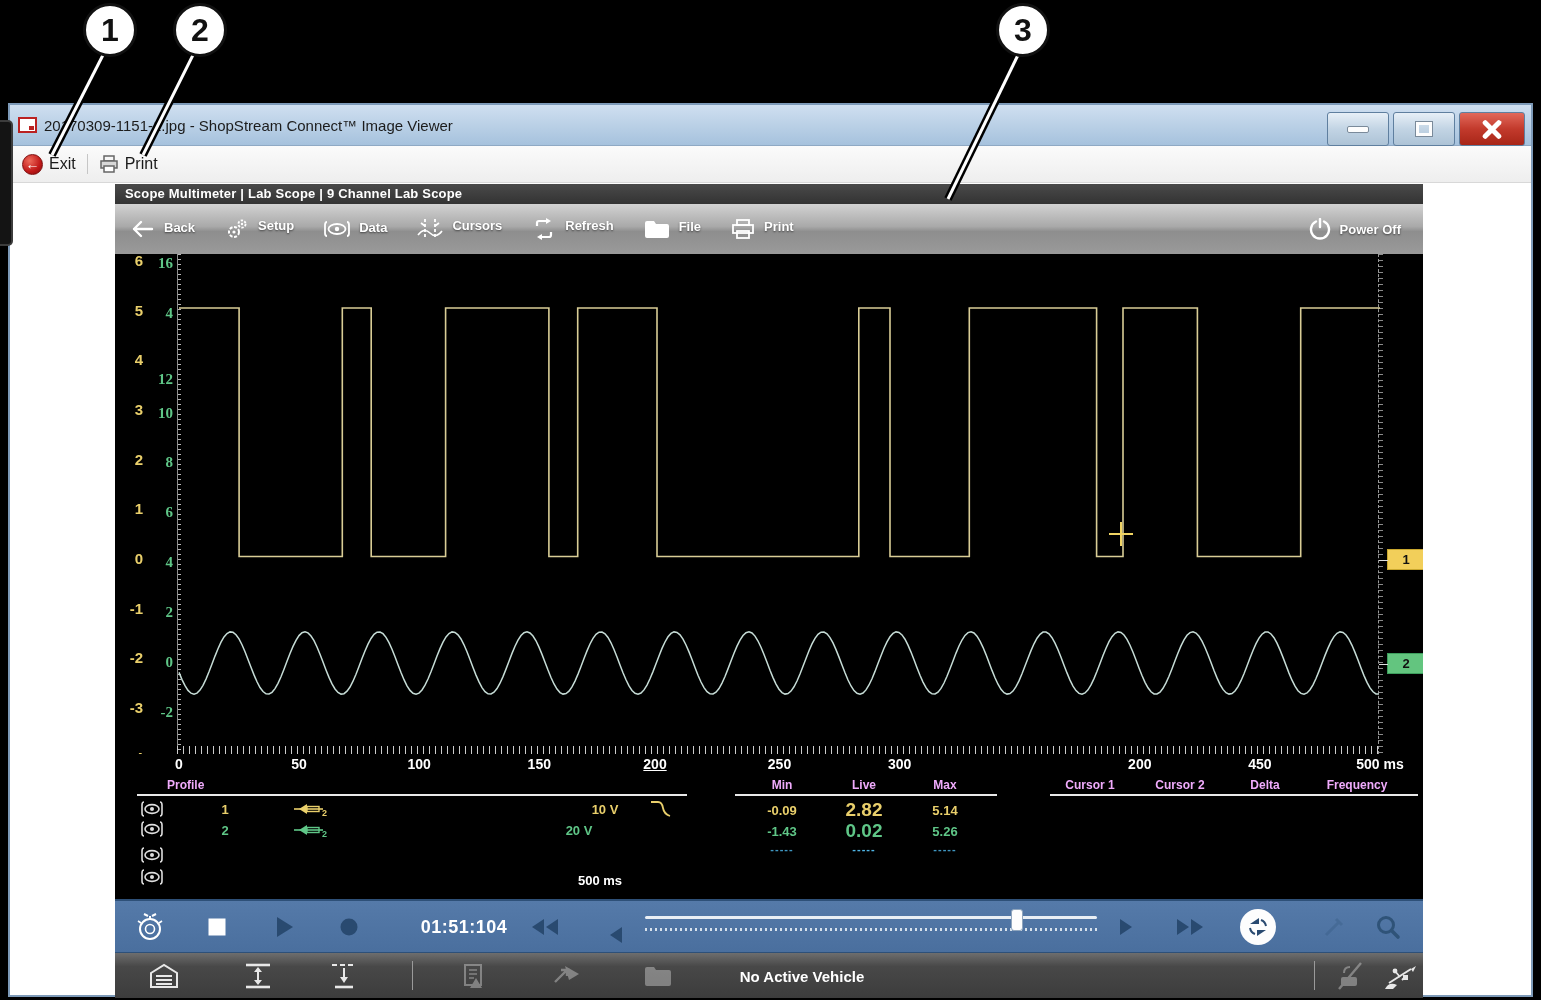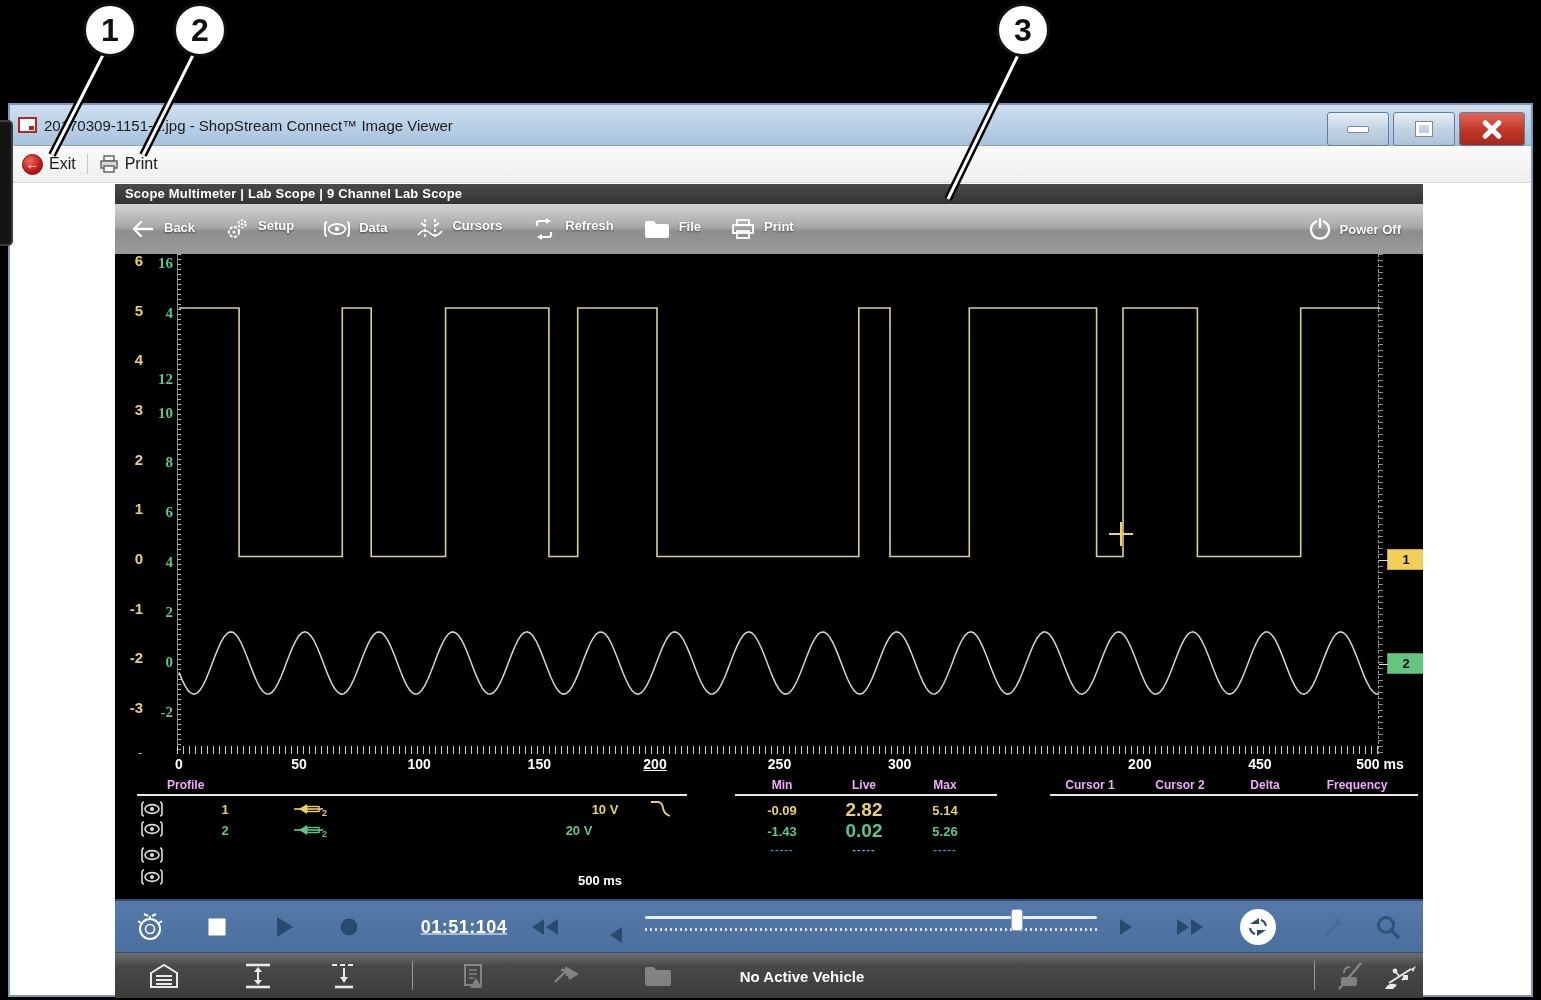--- a/index.html
+++ b/index.html
@@ -96,21 +96,21 @@
 
   
   #playbar { position:relative; height:54px; background:linear-gradient(#557aa9,#4a6f9e);
     border-top:2px solid #2e5078; border-bottom:1px solid #2e5078; }
   .pb { position:absolute; top:50%; transform:translate(-50%,-50%); }
   #stop-sq { width:17px; height:17px; background:#fff; }
   .tri { width:0; height:0; border-top:10px solid transparent; border-bottom:10px solid transparent; border-left:16px solid #294a70; }
   .tri.sm { border-top-width:8px; border-bottom-width:8px; border-left-width:12px; }
   .tri.rev { transform:rotate(180deg); }
   #rec-circle { width:17px; height:17px; border-radius:50%; background:#294a70; }
-  #pb-time { color:#fff; font-size:18px; font-weight:bold; letter-spacing:.5px;text-decoration:underline; }
+  #pb-time { color:#fff; font-size:18px; font-weight:bold; letter-spacing:.5px; }
   #slider { position:absolute; left:530px; top:0; width:452px; height:54px; }
   #slider-track { position:absolute; left:0; top:15px; width:452px; height:3px; background:#e9eff5; border-radius:2px; }
   #slider-dots { position:absolute; left:0; top:27px; width:452px; height:3px;
     background:repeating-linear-gradient(to right,#d8e2ec 0 2px,transparent 2px 5px); }
   #slider-handle { position:absolute; left:366px; top:8px; width:12px; height:22px; background:#fdfdfd;
     border:1px solid #8fa5bd; border-radius:3px; }
   #cam-btn { width:36px; height:36px; border-radius:50%; background:#fdfdfd; display:flex; align-items:center; justify-content:center; }
   .dbl { display:flex; gap:2px; }
 
   

